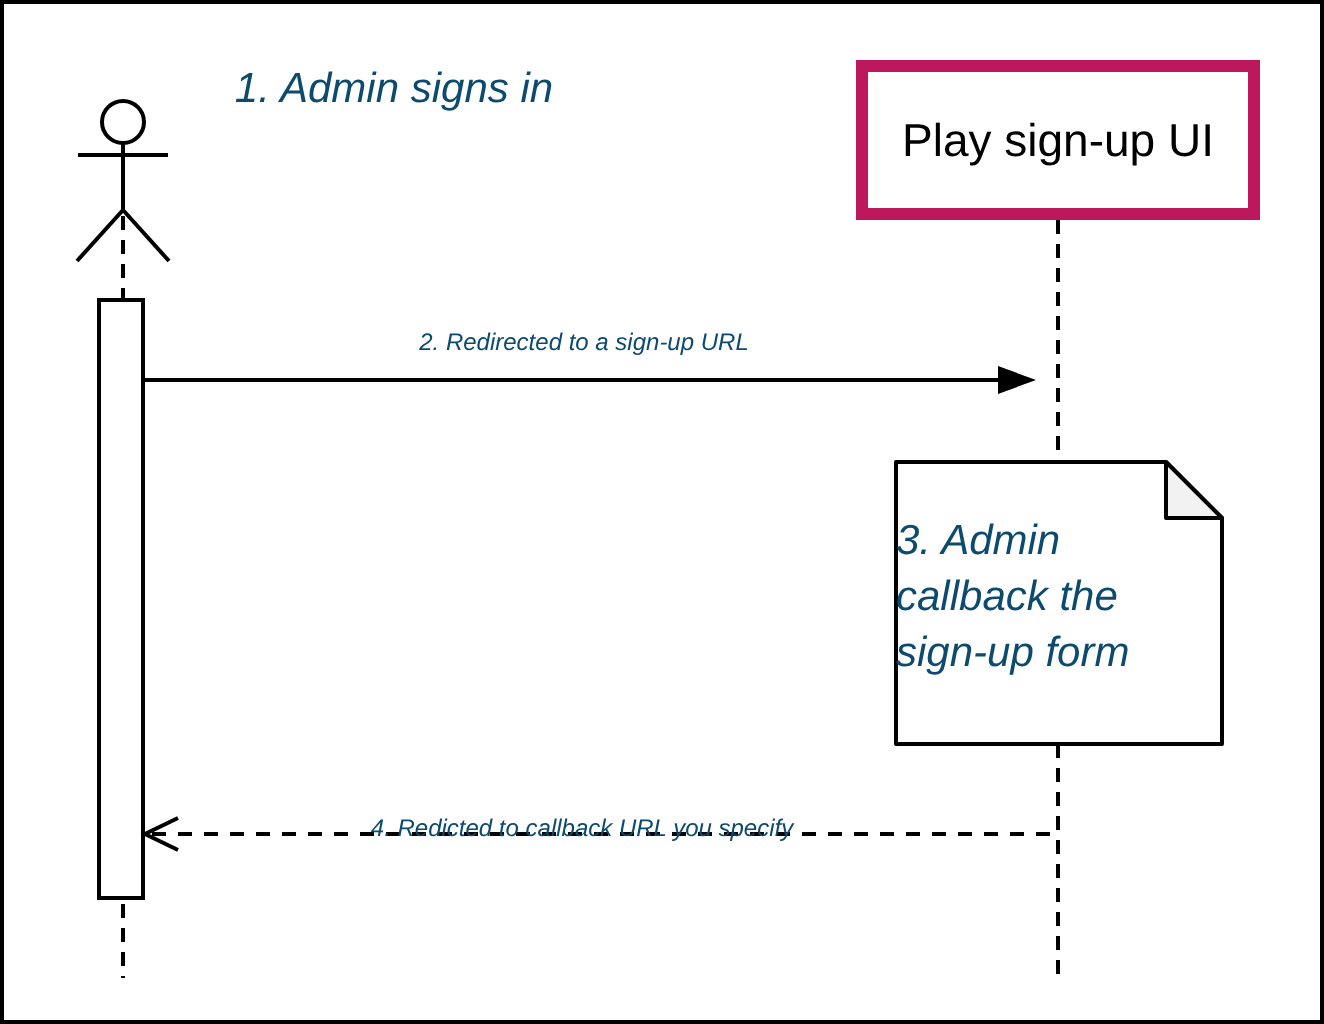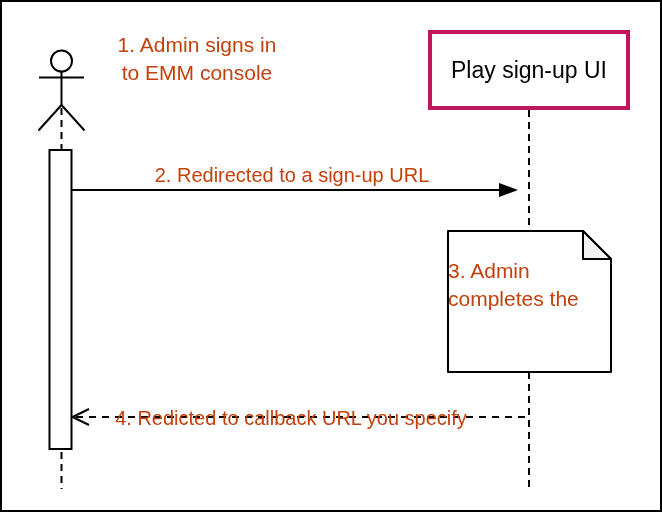--- a/index.html
+++ b/index.html
@@ -13,39 +13,39 @@
     overflow:hidden;
   }
   .outer-border{
     position:absolute;
     inset:0;
     border:2px solid #000000;
     pointer-events:none;
     box-sizing:border-box;
   }
   svg.shapes{position:absolute;left:0;top:0;}
-  .label{position:absolute;color:#c2410c;}
+  .label{position:absolute;color:#0c4a6e;font-style:italic;}
   .actor-label{
     left:97px;top:31px;width:200px;
     text-align:center;
     font-size:21px;line-height:28px;
     white-space:nowrap;
   }
   .participant-box{
     position:absolute;
     left:428px;top:30px;width:202px;height:80px;
     box-sizing:border-box;
-    border:4px solid #be185d;
+    border:6px solid #be185d;
     background:#ffffff;
     display:flex;align-items:center;justify-content:center;
     font-size:23px;
     text-align:center;
   }
   .msg-label{
-    font-size:20px;
+    font-size:12px;
     white-space:nowrap;
     transform:translateX(-50%);
   }
   .msg-2-label{left:292px;top:164px;}
   .msg-4-label{left:291px;top:391px;margin-top:16px;}
   .note-text{
     left:448px;top:257px;width:163px;
     text-align:left;
     font-size:21px;line-height:28px;
   }
@@ -79,29 +79,29 @@
 
     <line x1="76" y1="417" x2="529" y2="417" stroke="#000000" stroke-width="2" stroke-dasharray="7,6"></line>
     <polyline points="89,409 72.5,417 89,425" fill="none" stroke="#000000" stroke-width="2"></polyline>
 
     <polygon points="448,231 583,231 611,259 611,372 448,372" fill="#ffffff" stroke="#000000" stroke-width="2" stroke-linejoin="round"></polygon>
     <polygon points="583,231 611,259 583,259" fill="#f2f2f2" stroke="#000000" stroke-width="2" stroke-linejoin="round"></polygon>
   </svg>
 
   <div class="label actor-label">
     <div>1. Admin signs in</div>
-    <div>to EMM console</div>
   </div>
 
   <div class="participant-box">
     <span>Play sign-up UI</span>
   </div>
 
   <div class="label msg-label msg-2-label">2. Redirected to a sign-up URL</div>
   <div class="label msg-label msg-4-label">4. Redicted to callback URL you specify</div>
 
   <div class="label note-text">
     <div>3. Admin</div>
-    <div>completes the</div>
+    <div>callback the</div>
+    <div>sign-up form</div>
   </div>
 
   <div class="outer-border"></div>
 </div>
 
 </body></html>

